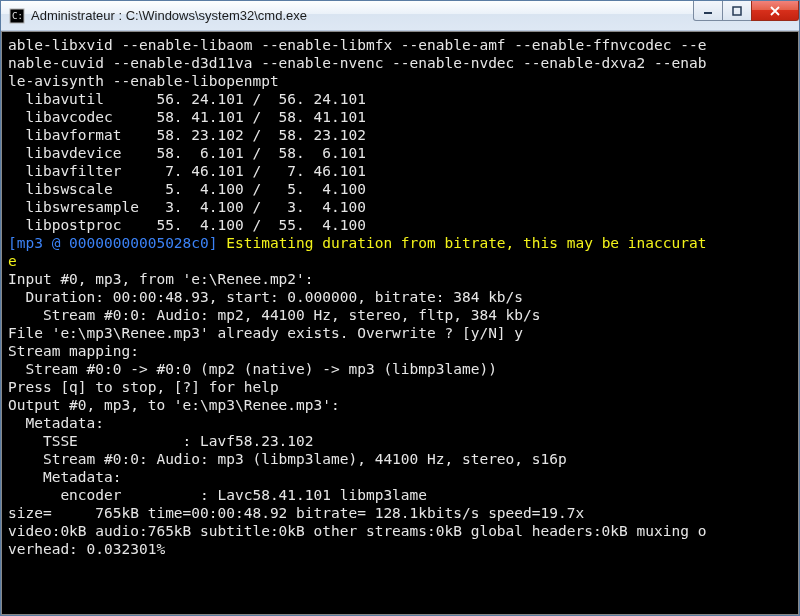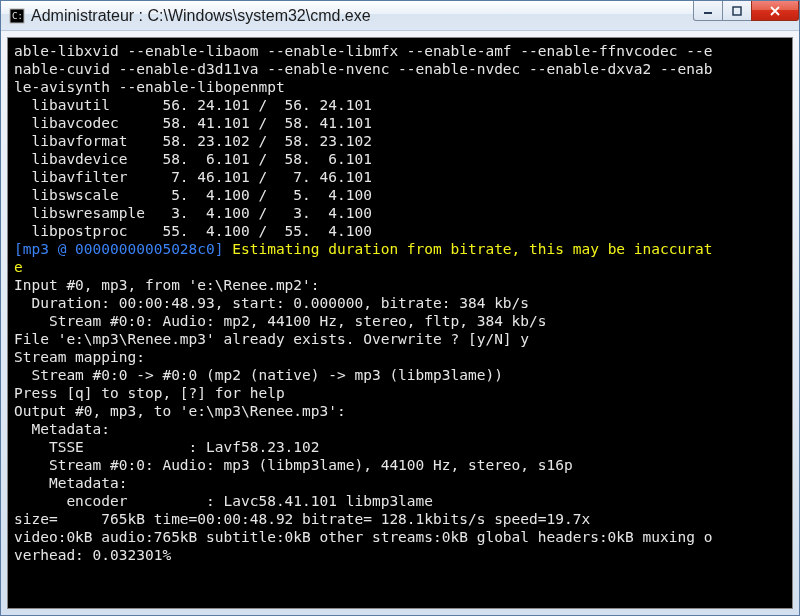--- a/index.html
+++ b/index.html
@@ -28,21 +28,21 @@
     padding: 0 0 0 8px;
     background: linear-gradient(to bottom, #fdfefe 0%, #eaf1f9 45%, #d9e4f1 46%, #dee8f4 100%);
     border-bottom: 1px solid #b9c8dd;
   }
   .titlebar .icon-box {
     width: 16px; height: 16px;
     margin-right: 6px;
     display: flex; align-items: center; justify-content: center;
   }
   .titlebar .title-text {
-    font-size: 16px;
+    font-size: 13px;
     color: #1b1b1b;
     flex: 1;
     white-space: nowrap;
     overflow: hidden;
   }
   .win-controls {
     display: flex;
     align-items: flex-start;
     height: 100%;
   }
@@ -64,21 +64,20 @@
   .win-btn.close {
     width: 48px;
     border-bottom-right-radius: 3px;
     background: linear-gradient(to bottom, #f2827a 0%, #e5624c 45%, #d9301c 46%, #c32310 100%);
     border-color: #9a2a18;
     color: #fff;
   }
   .win-btn svg { display:block; }
   .console {
     flex: 1;
-    margin: 6px;
     background: #000;
     color: #e6e6e6;
     font-family: "Consolas", "Lucida Console", monospace;
     font-size: 14.5px;
     line-height: 18px;
     padding: 4px 6px 4px 6px;
     overflow: hidden;
     border: 1px solid #888;
     white-space: pre;
     letter-spacing: 0;

